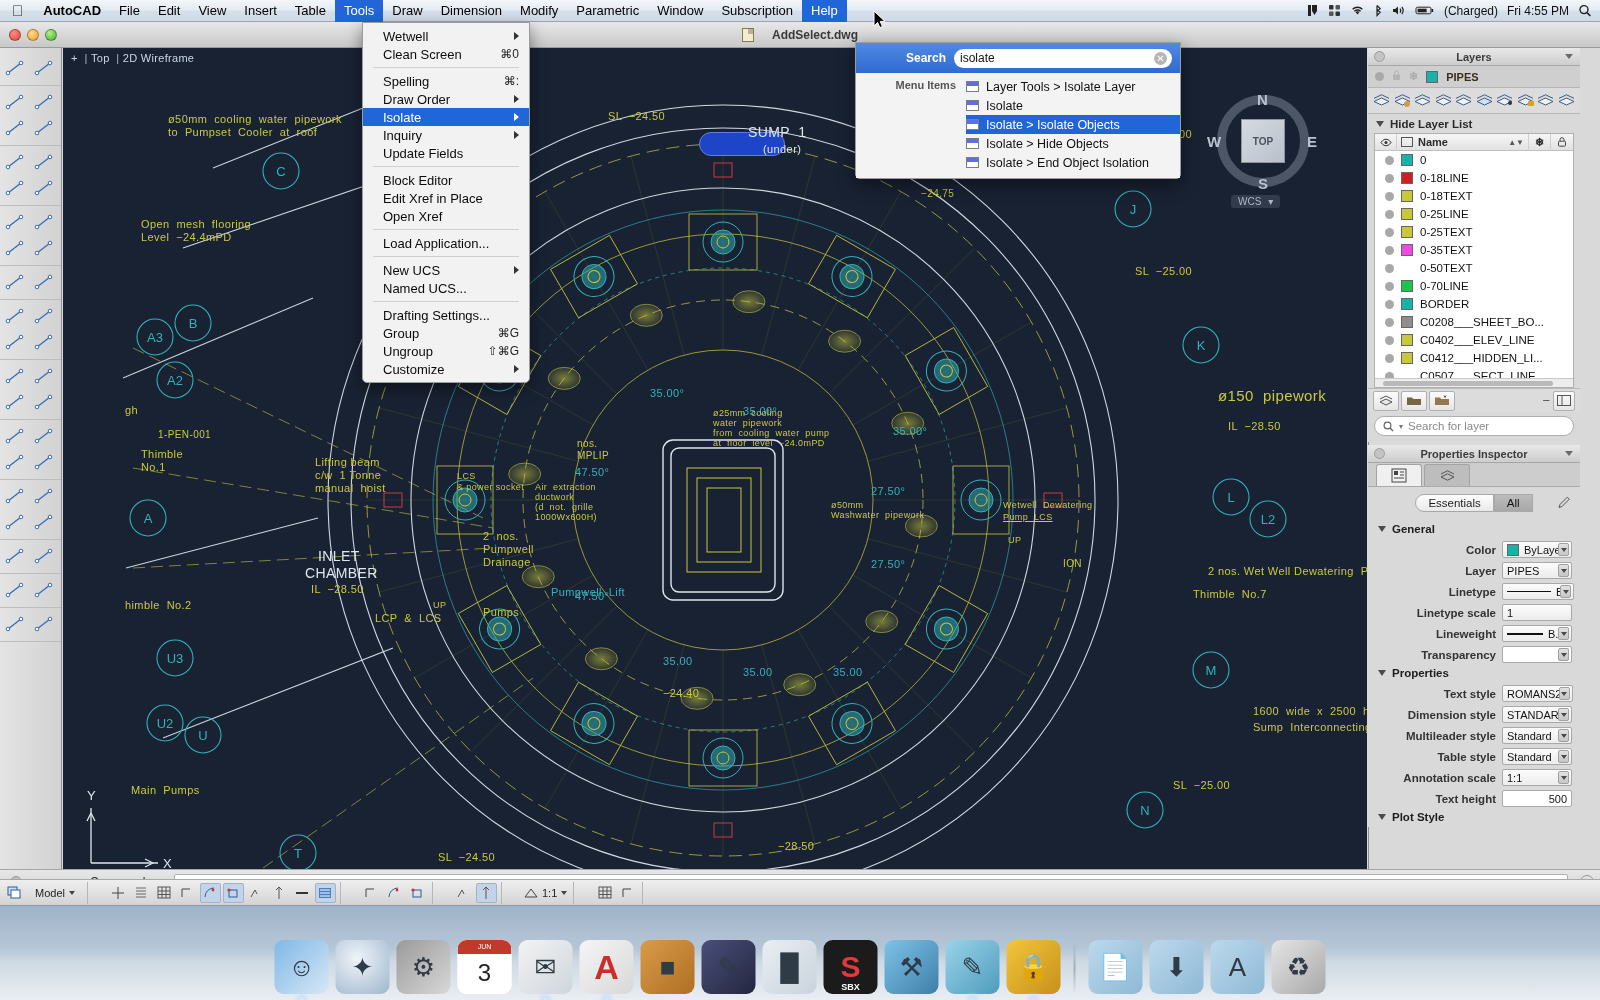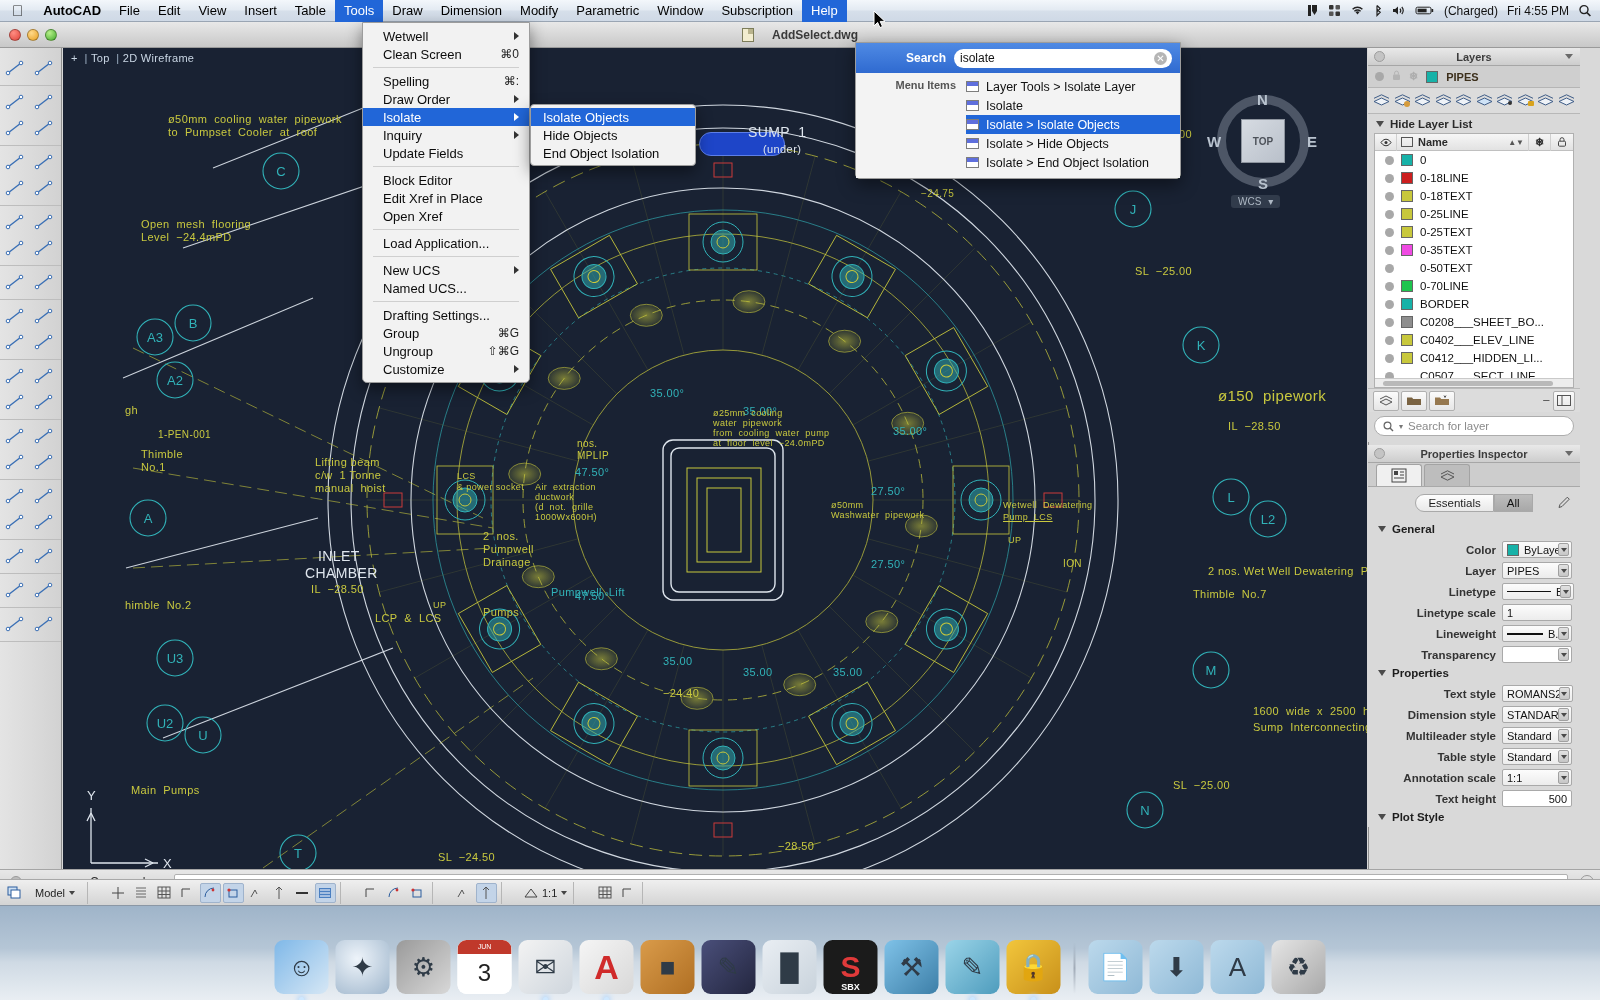--- a/index.html
+++ b/index.html
@@ -1523,31 +1523,20 @@
       </div>
       <div class="mrow">
         <span>Ungroup</span>
         <span class="key">⇧⌘G</span>
       </div>
       <div class="mrow">
         <span>Customize</span>
         <span class="arw"></span>
       </div>
     </div>
-  <div class="menu" id="isolate-sub">
-      <div class="mrow sel">
-        <span>Isolate Objects</span>
-      </div>
-      <div class="mrow">
-        <span>Hide Objects</span>
-      </div>
-      <div class="mrow">
-        <span>End Object Isolation</span>
-      </div>
-    </div>
 
   <div id="help-panel">
     <div class="help-srch">
       <span class="lab">Search</span>
       <span class="srch-field">
         <span>isolate</span>
         <span class="srch-clear">✕</span>
       </span>
     </div>
     <div class="help-body">

